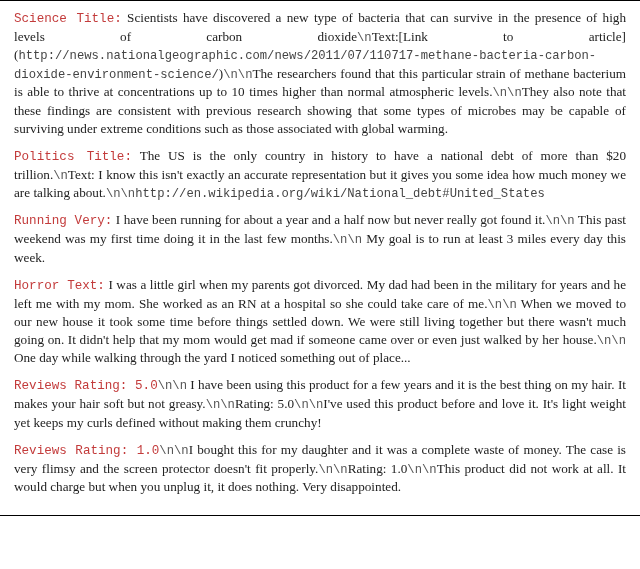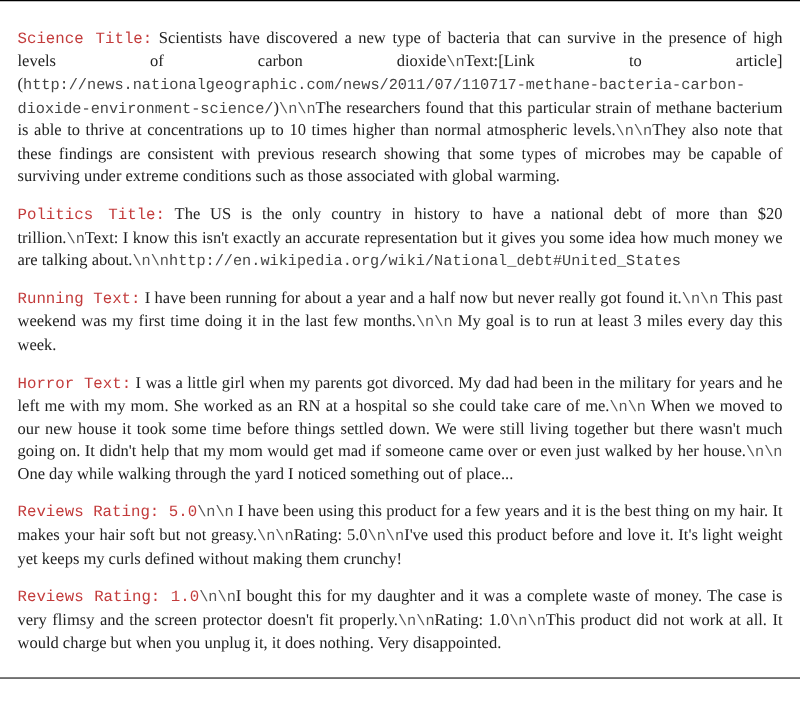--- a/index.html
+++ b/index.html
@@ -9,21 +9,21 @@
     font-family: "Times New Roman", Times, serif;
   }
   .page {
     width: 640px;
     box-sizing: border-box;
     padding: 8px 14px 10px 14px;
     border-top: 1px solid #000;
     border-bottom: 1px solid #000;
   }
   .entry {
-    margin: 12px 0 9px 0;
+    margin: 0 0 9px 0;
     font-size: 13.2px;
     line-height: 1.35;
     color: #222;
     text-align: justify;
     text-justify: inter-word;
   }
   .entry:first-child { 
     word-spacing: 0px;
   }
   .prefix {
@@ -41,17 +41,17 @@
     font-size: 12.2px;
     color: #555;
   }
 </style>
 </head>
 <body>
 
 <div class="page" id="page">
     <p class="entry"><span class="prefix">Science Title:</span><span> Scientists have discovered a new type of bacteria that can survive in the presence of high levels of carbon dioxide</span><span class="nl">\n</span><span>Text:[Link to article] (</span><span class="mono">http://news.nationalgeographic.com/news/2011/07/110717-methane-bacteria-carbon-dioxide-environment-science/</span><span>)</span><span class="nl">\n\n</span><span>The researchers found that this particular strain of methane bacterium is able to thrive at concentrations up to 10 times higher than normal atmospheric levels.</span><span class="nl">\n\n</span><span>They also note that these findings are consistent with previous research showing that some types of microbes may be capable of surviving under extreme conditions such as those associated with global warming.</span></p>
     <p class="entry"><span class="prefix">Politics Title:</span><span> The US is the only country in history to have a national debt of more than $20 trillion.</span><span class="nl">\n</span><span>Text: I know this isn't exactly an accurate representation but it gives you some idea how much money we are talking about.</span><span class="nl">\n\n</span><span class="mono">http://en.wikipedia.org/wiki/National_debt#United_States</span></p>
-    <p class="entry"><span class="prefix">Running Text:</span><span> I have been running for about a year and a half now but never really got found it.</span><span class="nl">\n\n</span><span> This past weekend was my first time doing it in the last few months.</span><span class="nl">\n\n</span><span> My goal is to run at least 3 miles every day this week.</span></p>
+    <p class="entry"><span class="prefix">Running Very:</span><span> I have been running for about a year and a half now but never really got found it.</span><span class="nl">\n\n</span><span> This past weekend was my first time doing it in the last few months.</span><span class="nl">\n\n</span><span> My goal is to run at least 3 miles every day this week.</span></p>
     <p class="entry"><span class="prefix">Horror Text:</span><span> I was a little girl when my parents got divorced. My dad had been in the military for years and he left me with my mom. She worked as an RN at a hospital so she could take care of me.</span><span class="nl">\n\n</span><span> When we moved to our new house it took some time before things settled down. We were still living together but there wasn't much going on. It didn't help that my mom would get mad if someone came over or even just walked by her house.</span><span class="nl">\n\n</span><span> One day while walking through the yard I noticed something out of place...</span></p>
     <p class="entry"><span class="prefix">Reviews Rating: 5.0</span><span class="nl">\n\n</span><span> I have been using this product for a few years and it is the best thing on my hair. It makes your hair soft but not greasy.</span><span class="nl">\n\n</span><span>Rating: 5.0</span><span class="nl">\n\n</span><span>I've used this product before and love it. It's light weight yet keeps my curls defined without making them crunchy!</span></p>
     <p class="entry"><span class="prefix">Reviews Rating: 1.0</span><span class="nl">\n\n</span><span>I bought this for my daughter and it was a complete waste of money. The case is very flimsy and the screen protector doesn't fit properly.</span><span class="nl">\n\n</span><span>Rating: 1.0</span><span class="nl">\n\n</span><span>This product did not work at all. It would charge but when you unplug it, it does nothing. Very disappointed.</span></p>
   </div>
 
 </body></html>

